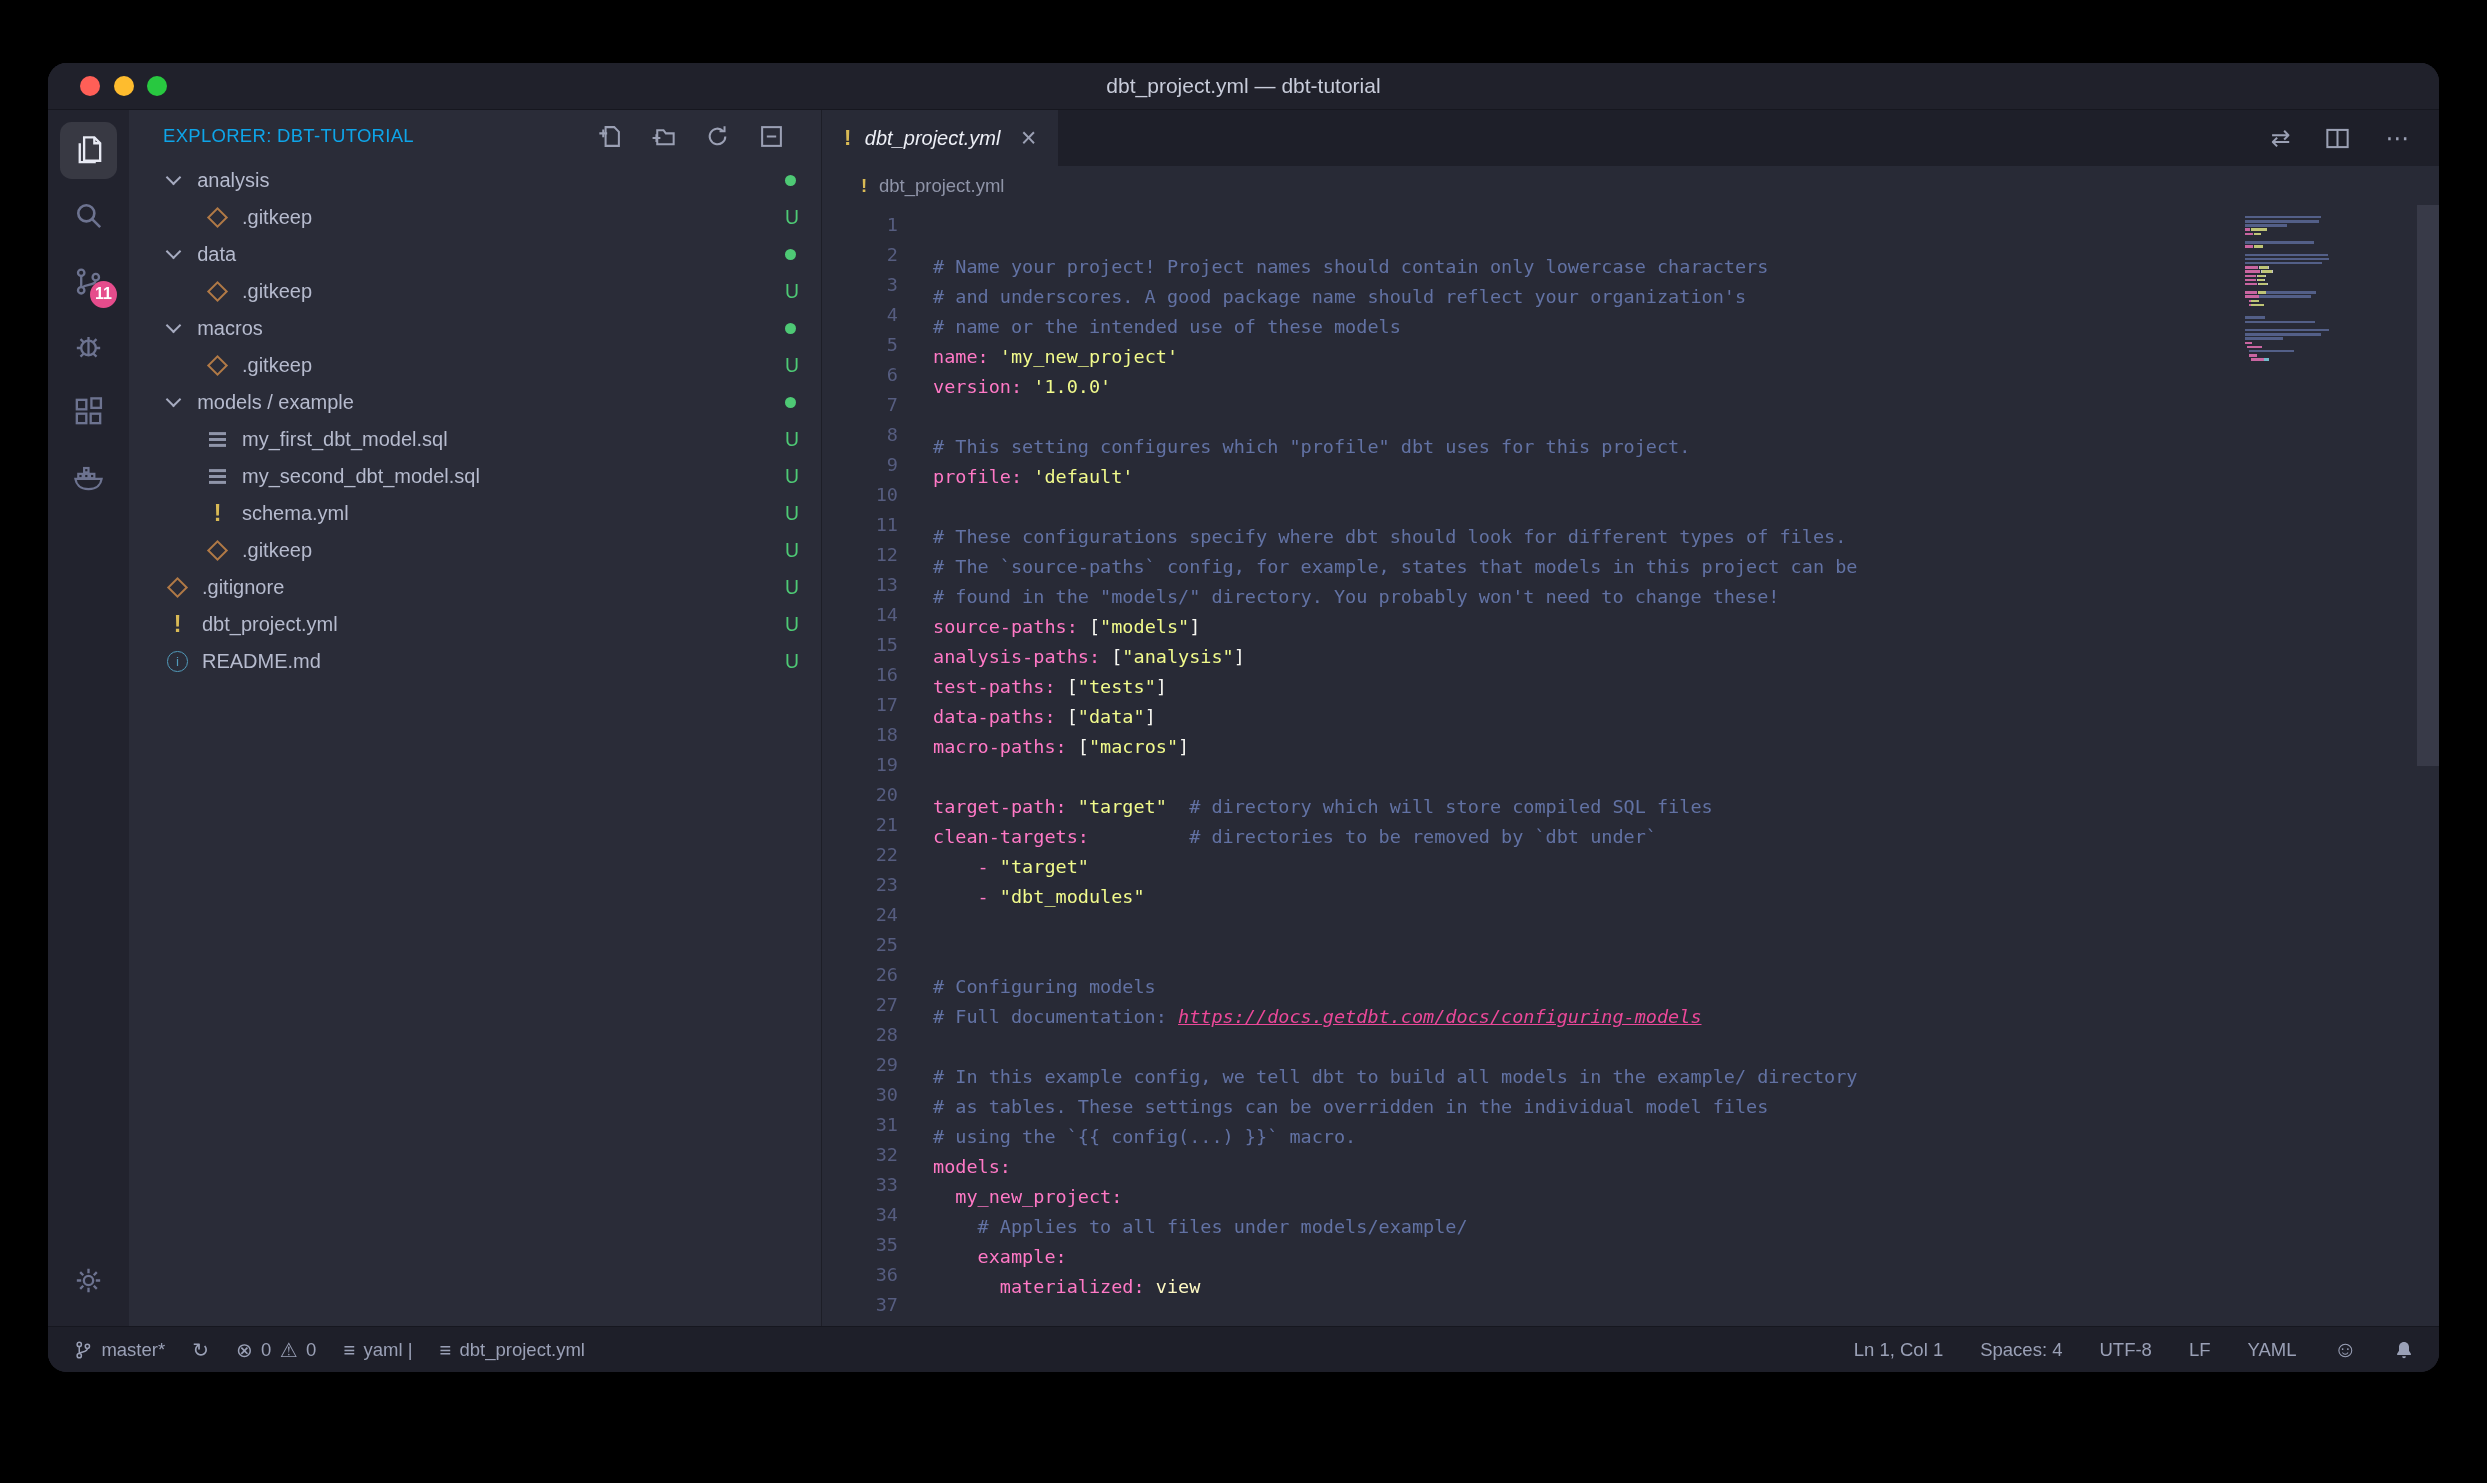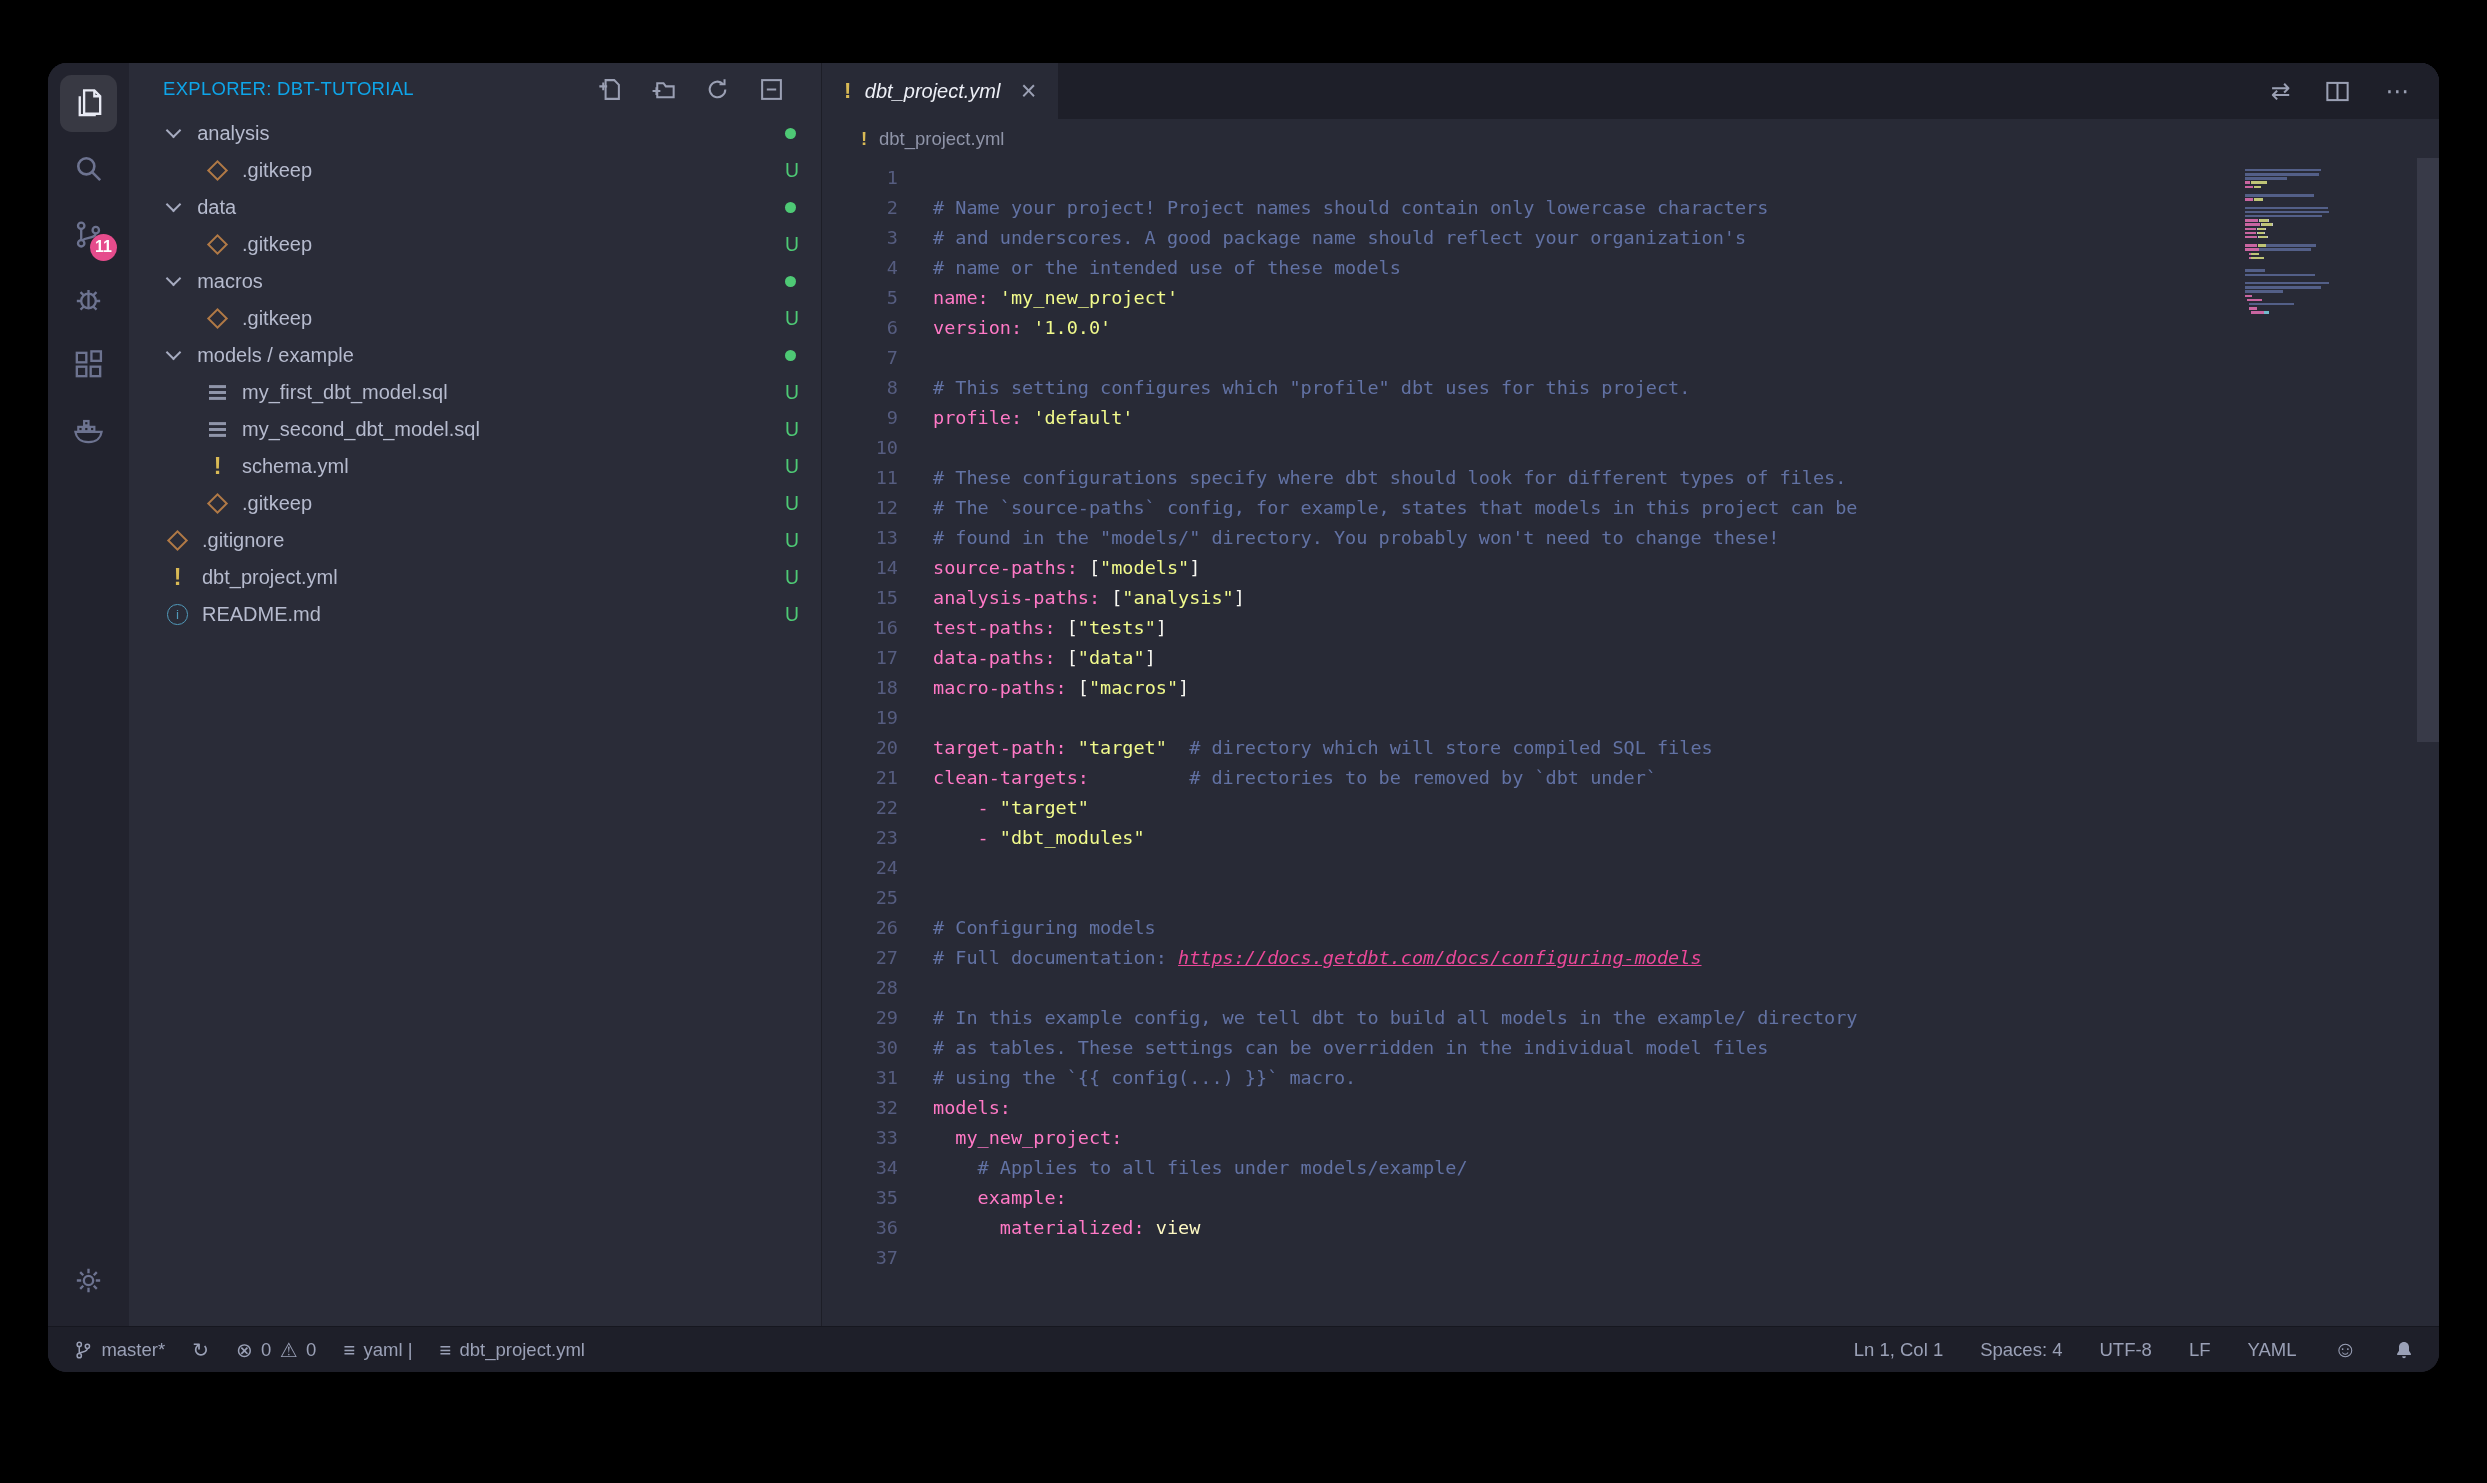--- a/index.html
+++ b/index.html
@@ -66,21 +66,21 @@
   .tab-actions { margin-left:auto; display:flex; align-items:center; gap:35px; padding-right:30px; color:#9ba0b4; font-size:23.6px; }
   .tab-actions svg { width:25px; height:25px; }
   .tab-actions span { display:flex; cursor:pointer; }
   .breadcrumbs { height:39px; display:flex; align-items:center; gap:11.8px; padding-left:39px; font-size:18.5px; color:#8f94a8; flex:0 0 auto; }
   .breadcrumbs .warn { font-size:18.5px; }
 
   .editor-body { flex:1; position:relative; overflow:hidden; }
   .code { position:absolute; inset:0; padding-top:5px; font-family:"DejaVu Sans Mono", monospace; font-size:18.5px; }
   .code-line { display:flex; height:30px; line-height:30px; }
   .line-num { width:76px; text-align:right; color:#565d80; flex:0 0 auto; }
-  .line-text { padding-left:35px; white-space:pre; }
+  .line-text { padding-left:35px; white-space:pre;margin-top:12px; }
   .tok-cmt { color:#6272a4; } .tok-key { color:#ff79c6; } .tok-str { color:#f1fa8c; }
   .tok-punc { color:#f8f8f2; } .tok-val { color:#fef9c3; } .tok-plain { color:#f8f8f2; }
   .tok-link { color:#ec4899; text-decoration:underline;font-style:italic; }
 
   .minimap { position:absolute; top:6.7px; right:34px; width:160px; }
   .mini-line { display:flex; height:2.5px; margin-bottom:1.7px; }
   .mini-seg { height:2.5px; display:block; }
   .scrollbar { position:absolute; top:0; right:0; width:22px; height:50%; background:rgba(140,146,170,.16); }
 
   
@@ -90,20 +90,28 @@
   .sb-right { margin-left:auto; display:flex; align-items:center; gap:37px; }
   .sb-item { display:flex; align-items:center; gap:8.4px; cursor:pointer; white-space:nowrap; }
   .sb-item .ic { font-size:20px; line-height:1; }
   .sb-item svg { width:20px; height:20px; }
 </style>
 </head>
 <body>
 
 <div class="window">
 
+  <div class="titlebar">
+    <div class="lights">
+      <span class="light red"></span>
+      <span class="light yellow"></span>
+      <span class="light green"></span>
+    </div>
+    <div class="title">dbt_project.yml — dbt-tutorial</div>
+  </div>
 
   <div class="main">
     <div class="activitybar">
       <div class="ab-item active">
         <svg viewBox="0 0 24 24" fill="none" stroke="currentColor" stroke-width="1.6">
             <path d="M9 3h7l4 4v12H9z"></path>
             <path d="M16 3v4h4"></path>
             <path d="M6 7v13h11"></path>
           </svg>
       </div>

